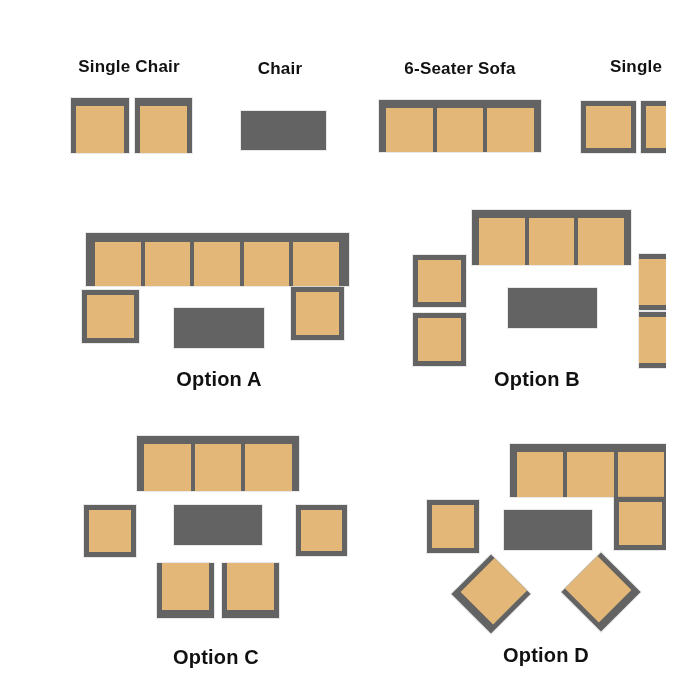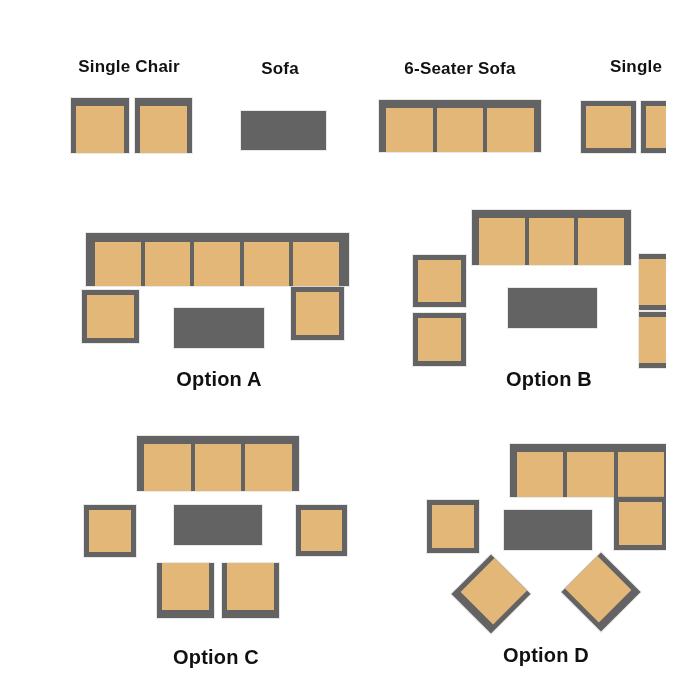--- a/index.html
+++ b/index.html
@@ -45,21 +45,21 @@
   <div class="layer">
 
     <div class="label legend-label" style="left:15px;top:57px;width:160px">Single Chair</div>
     <div class="piece chair face-down" style="left:37px;top:98px;width:58px;height:55px">
       <div class="cushion"></div>
     </div>
     <div class="piece chair face-down" style="left:101px;top:98px;width:57px;height:55px">
       <div class="cushion"></div>
     </div>
 
-    <div class="label legend-label" style="left:186px;top:59px;width:120px">Sofa</div>
+    <div class="label legend-label" style="left:186px;top:59px;width:120px">Chair</div>
     <div class="piece table-top" style="left:207px;top:111px;width:85px;height:39px"></div>
 
     <div class="label legend-label" style="left:346px;top:59px;width:160px">6-Seater Sofa</div>
     <div class="piece sofa s3" style="left:345px;top:100px;width:162px;height:52px">
       <div class="cushion"></div>
       <div class="cushion"></div>
       <div class="cushion"></div>
     </div>
 
     <div class="label legend-label" style="left:522px;top:57px;width:160px">Single</div>
@@ -101,21 +101,21 @@
     <div class="piece ottoman" style="left:0;top:103px;width:53px;height:53px">
       <div class="cushion"></div>
     </div>
     <div class="piece chair face-left" style="left:226px;top:44px;width:55px;height:56px">
       <div class="cushion"></div>
     </div>
     <div class="piece chair face-left" style="left:226px;top:102px;width:55px;height:56px">
       <div class="cushion"></div>
     </div>
     <div class="piece table-top" style="left:95px;top:78px;width:89px;height:40px"></div>
-    <div class="label option-label" style="left:36px;top:158px;width:200px">Option B</div>
+    <div class="label option-label" style="left:24px;top:158px;width:200px">Option B</div>
   </div>
 
   <div class="group" style="left:50px;top:436px;width:263px;height:232px">
     <div class="piece sofa s3" style="left:53px;top:0;width:162px;height:55px">
       <div class="cushion"></div>
       <div class="cushion"></div>
       <div class="cushion"></div>
     </div>
     <div class="piece ottoman" style="left:0;top:69px;width:52px;height:52px">
       <div class="cushion"></div>

